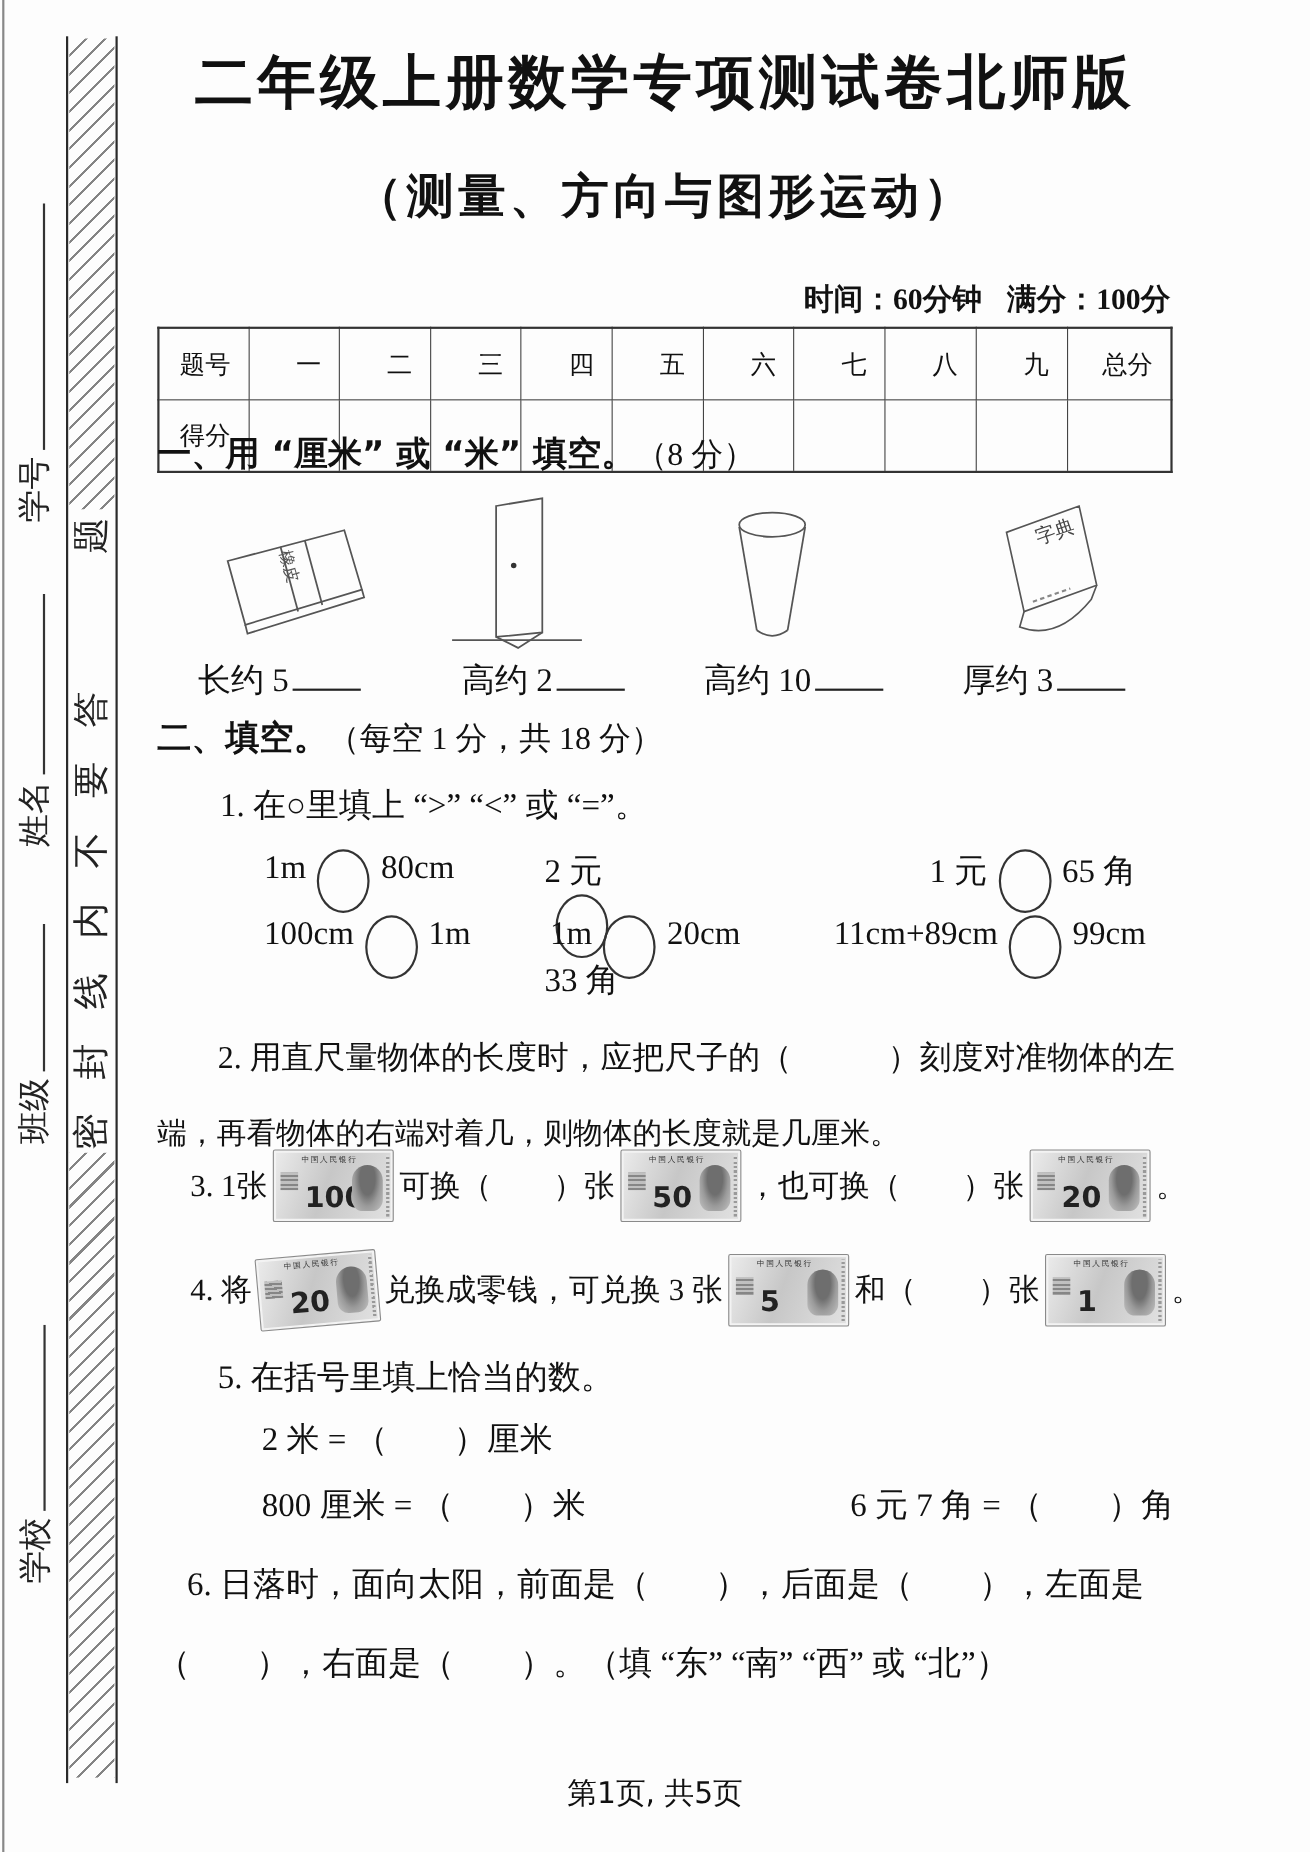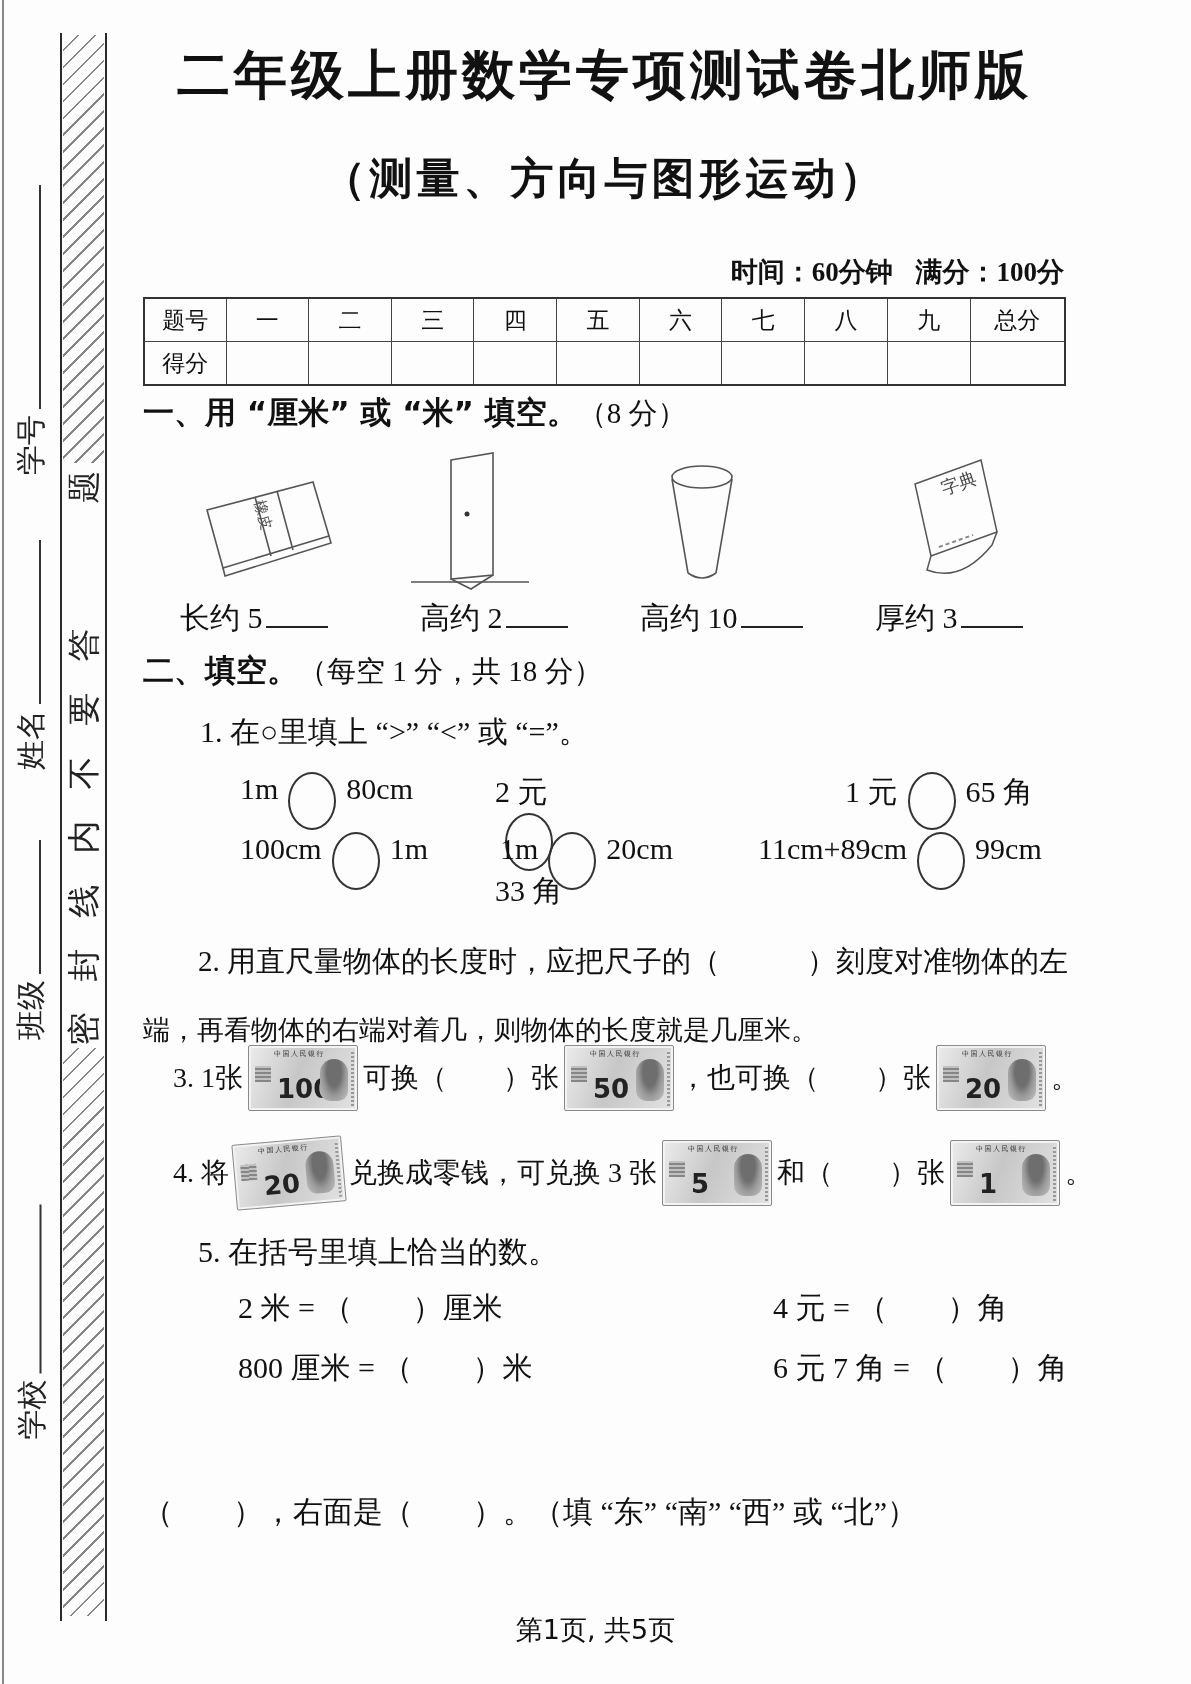--- a/index.html
+++ b/index.html
@@ -41,21 +41,21 @@
   }
   .meta {
     position:absolute; top:254px; right:2px; font-size:27px; font-weight:700;
     font-family:Liberation Serif, serif;
   }
   .meta span { margin-left:16px; }
   table.score-table {
     position:absolute; top:297px; left:0; width:923px;
     border-collapse:collapse; table-layout:fixed; border:2px solid #333;
   }
-  table.score-table td { border:1px solid #444; height:32px; text-align:center; font-size:23px; padding:5px; }
+  table.score-table td { border:1px solid #444; height:32px; text-align:right; font-size:23px; padding:16px; }
   .sec-heading { position:absolute; left:0; font-size:31px; font-weight:700;
     font-family:"DejaVu Sans","Liberation Sans",sans-serif; white-space:nowrap; }
   .sec-heading .sec-score { font-family:"Liberation Serif","DejaVu Serif",serif; font-weight:400; font-size:29px; }
   #sec1-heading { top:392px; }
   #sec2-heading { top:650px; }
   .items-row { position:absolute; top:448px; left:0; width:100%; height:150px; }
   .item { position:absolute; }
   .labels-row { position:absolute; top:592px; left:0; width:100%; height:60px; font-size:30px; }
   .measure-label { position:absolute; white-space:nowrap; }
   .blank { display:inline-block; width:62px; height:34px; border-bottom:2.5px solid #222; margin-left:3px; vertical-align:baseline; }
@@ -337,21 +337,21 @@
       <span class="bn-seal"></span>
       <span class="bn-num">1</span>
       <span class="bn-portrait"></span>
       <span class="bn-stripe"></span>
     </span>
     <span>。</span>
   </div>
 
   <div class="q" id="q5-text">5. 在括号里填上恰当的数。</div>
   <div class="q" id="q5-c0">2 米 = （　　）厘米</div>
-  <div class="q" id="q5-c1">4 元 = （　　）角</div>
   <div class="q" id="q5-c2">800 厘米 = （　　）米</div>
   <div class="q" id="q5-c3">6 元 7 角 = （　　）角</div>
 
+  <div class="q" id="q6-line1">6. 日落时，面向太阳，前面是（　　），后面是（　　），左面是</div>
   <div class="q" id="q6-line2">（　　），右面是（　　）。（填 “东” “南” “西” 或 “北”）</div>
 
 </div>
 
 <div class="footer">第1页, 共5页</div>
 
 </body></html>

